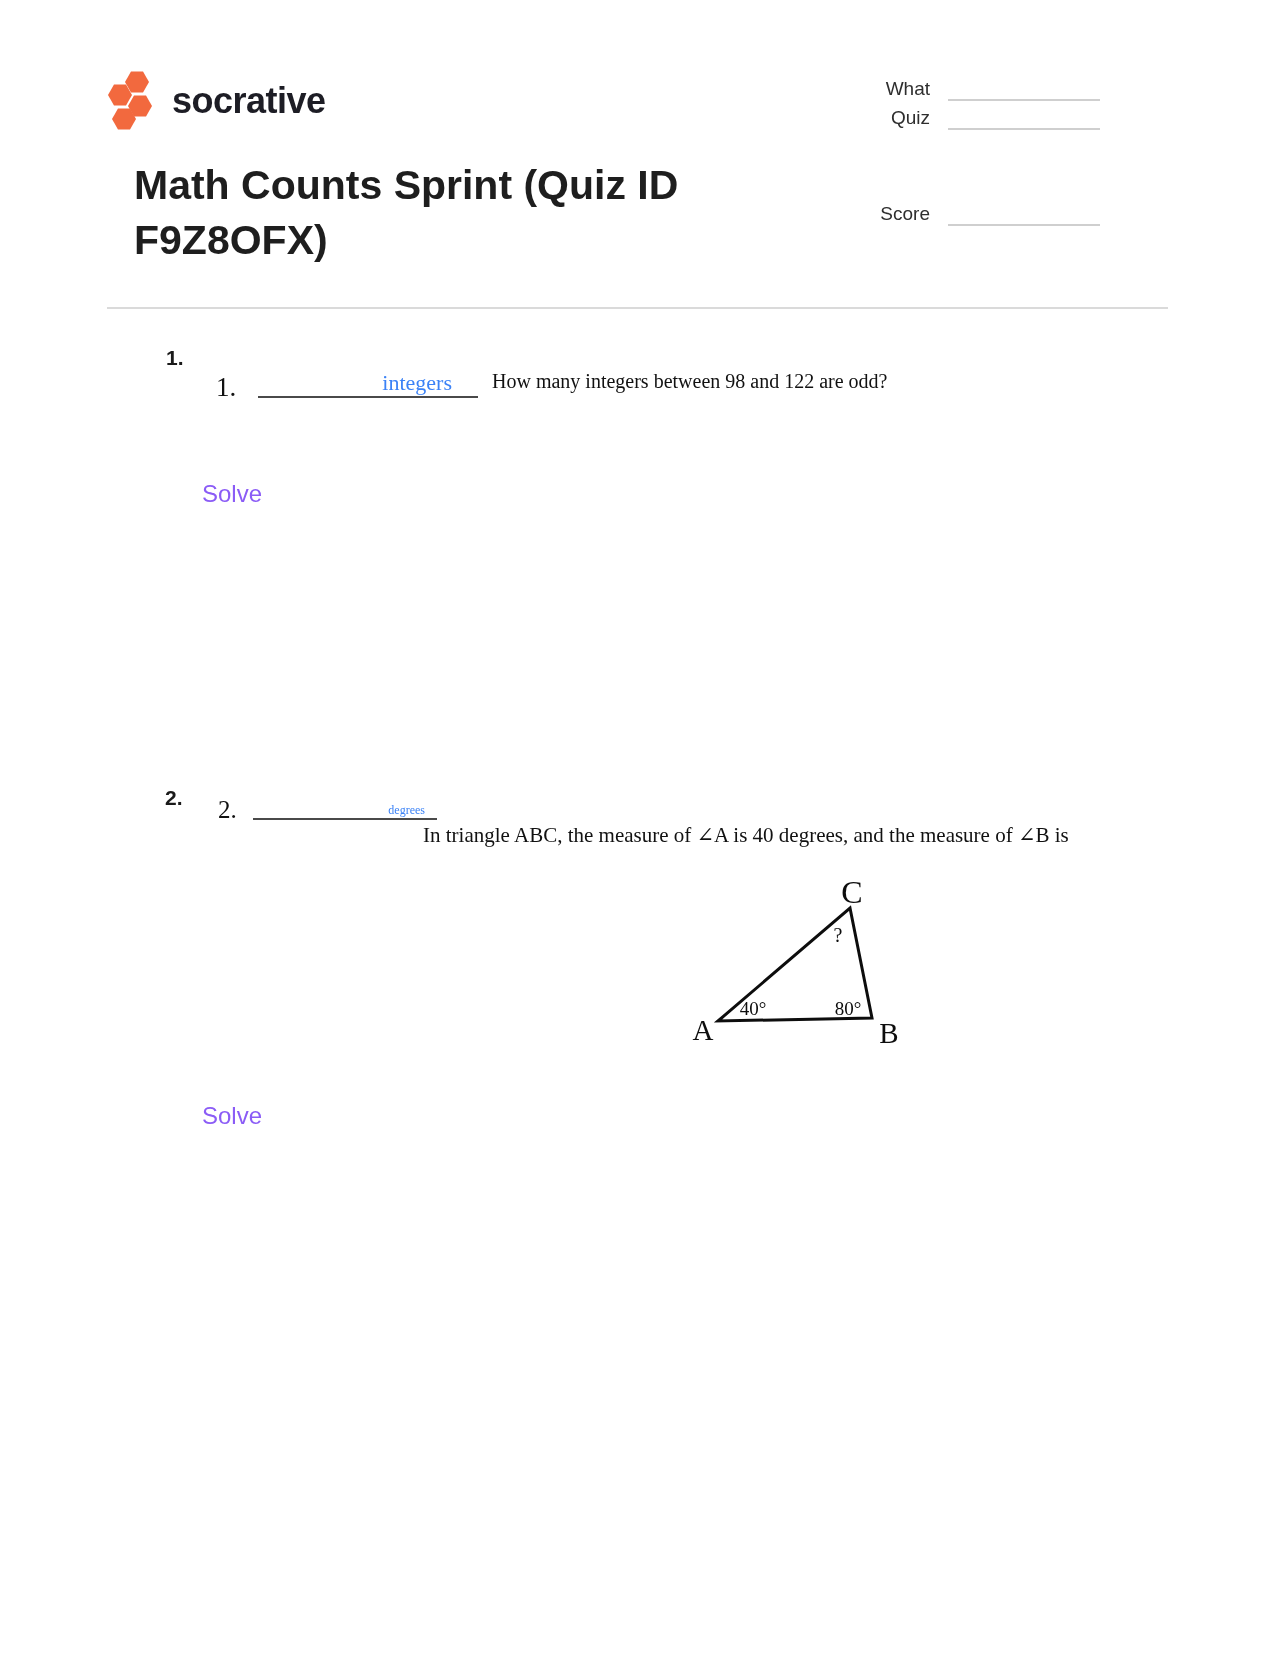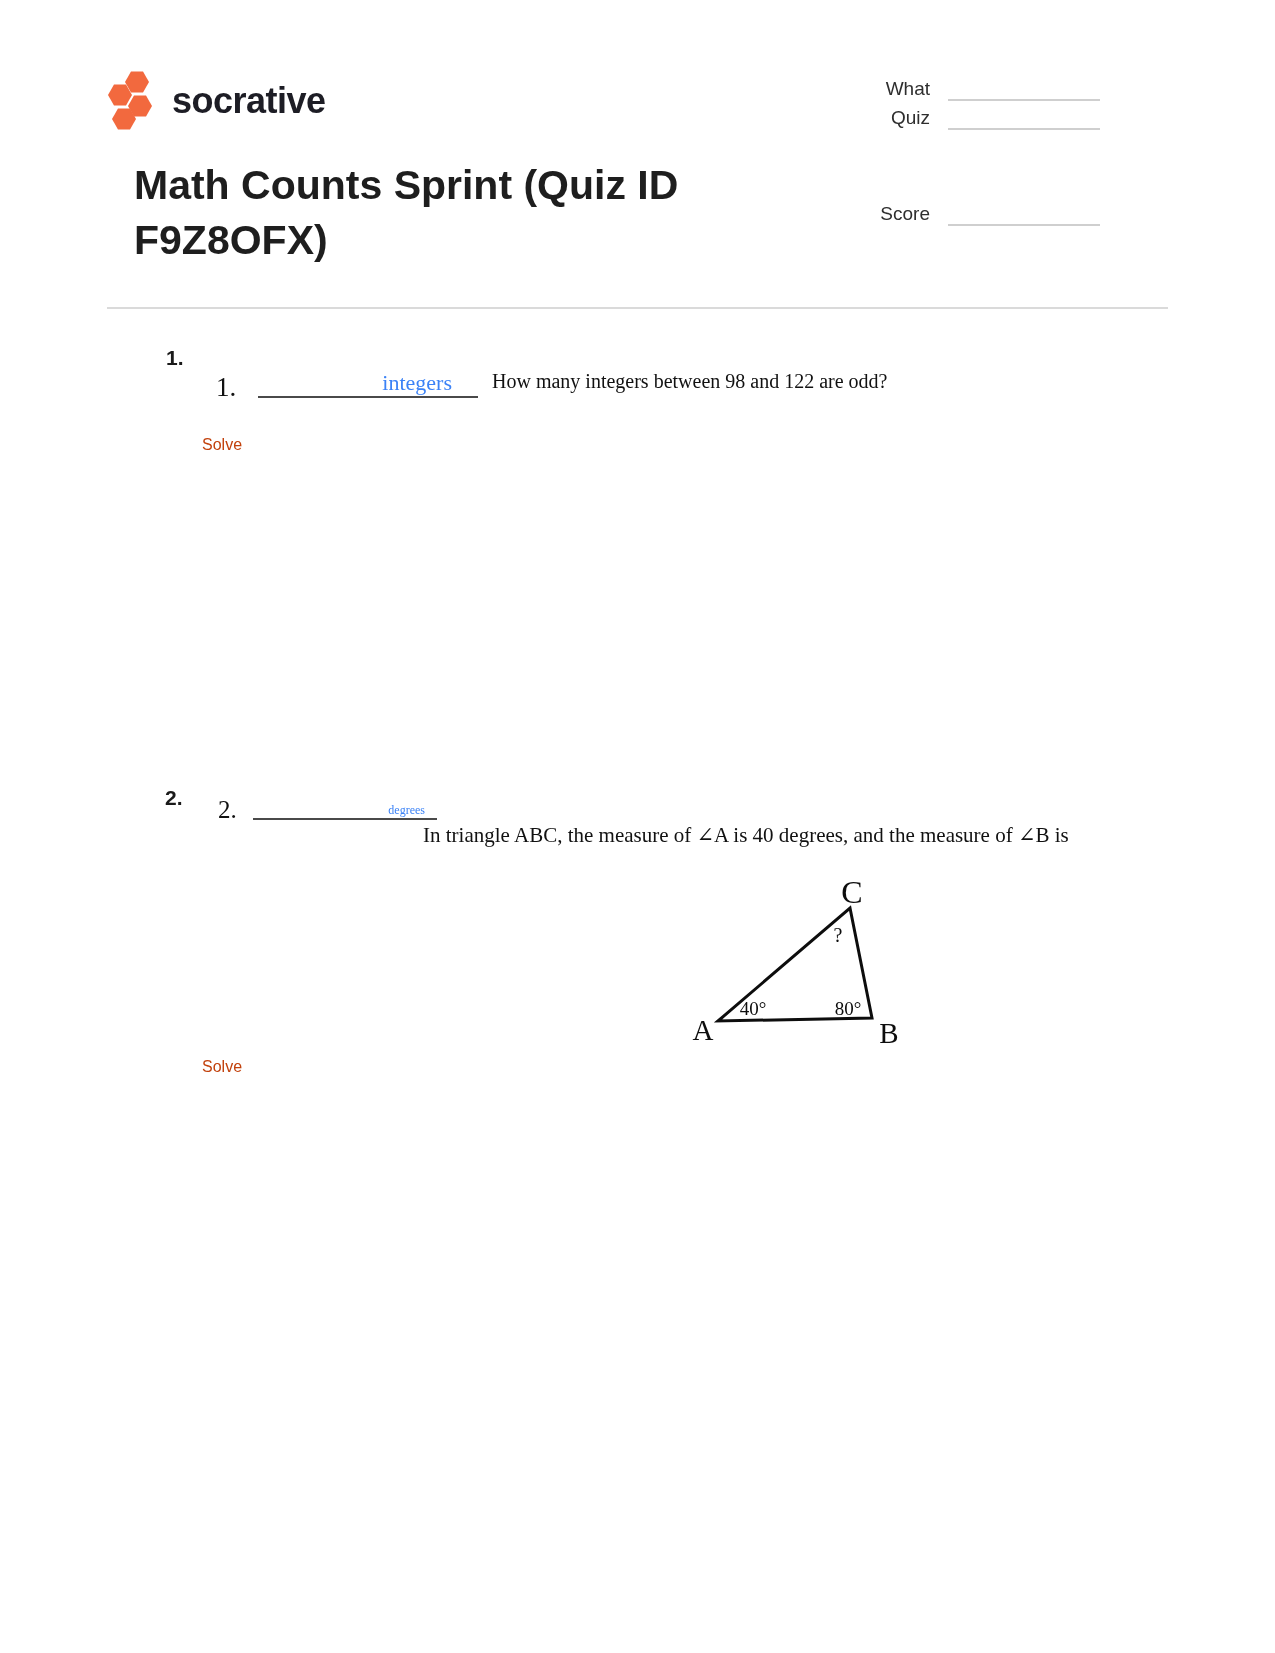--- a/index.html
+++ b/index.html
@@ -18,21 +18,21 @@
   .quiz-title { left:107px; top:158px; width:700px; font-size:41px; line-height:55px; font-weight:700; color:#1e1e1e;margin-left:27px; }
 
   .divider { left:107px; top:307px; width:1061px; height:2px; background:#dadada; }
 
   
   .q-badge { font-size:21px; font-weight:700; color:#1a1a1a; }
   .serif { font-family:"Liberation Serif","DejaVu Serif",serif; color:#111111; }
   .q-inline-num { font-size:27px; }
   .blank { border-bottom:2px solid #4a4a4a; display:flex; align-items:flex-end; justify-content:flex-end; }
   .unit { font-family:"Liberation Serif","DejaVu Serif",serif; color:#3b82f6; }
-  .solve-label { font-size:16px; color:#c2410c; }
+  .solve-label { font-size:24px; color:#8b5cf6;margin-top:44px; }
 
   
   .q1-num   { left:216px; top:372px; }
   .q1-blank { left:258px; top:360px; width:220px; height:38px; padding-right:26px; }
   .q1-unit  { font-size:22px; }
   .q1-text  { left:492px; top:370px; font-size:20px; }
   .q1-solve { left:202px; top:436px; }
 
   
   .q2-num   { left:218px; top:796px; font-size:25px; }

